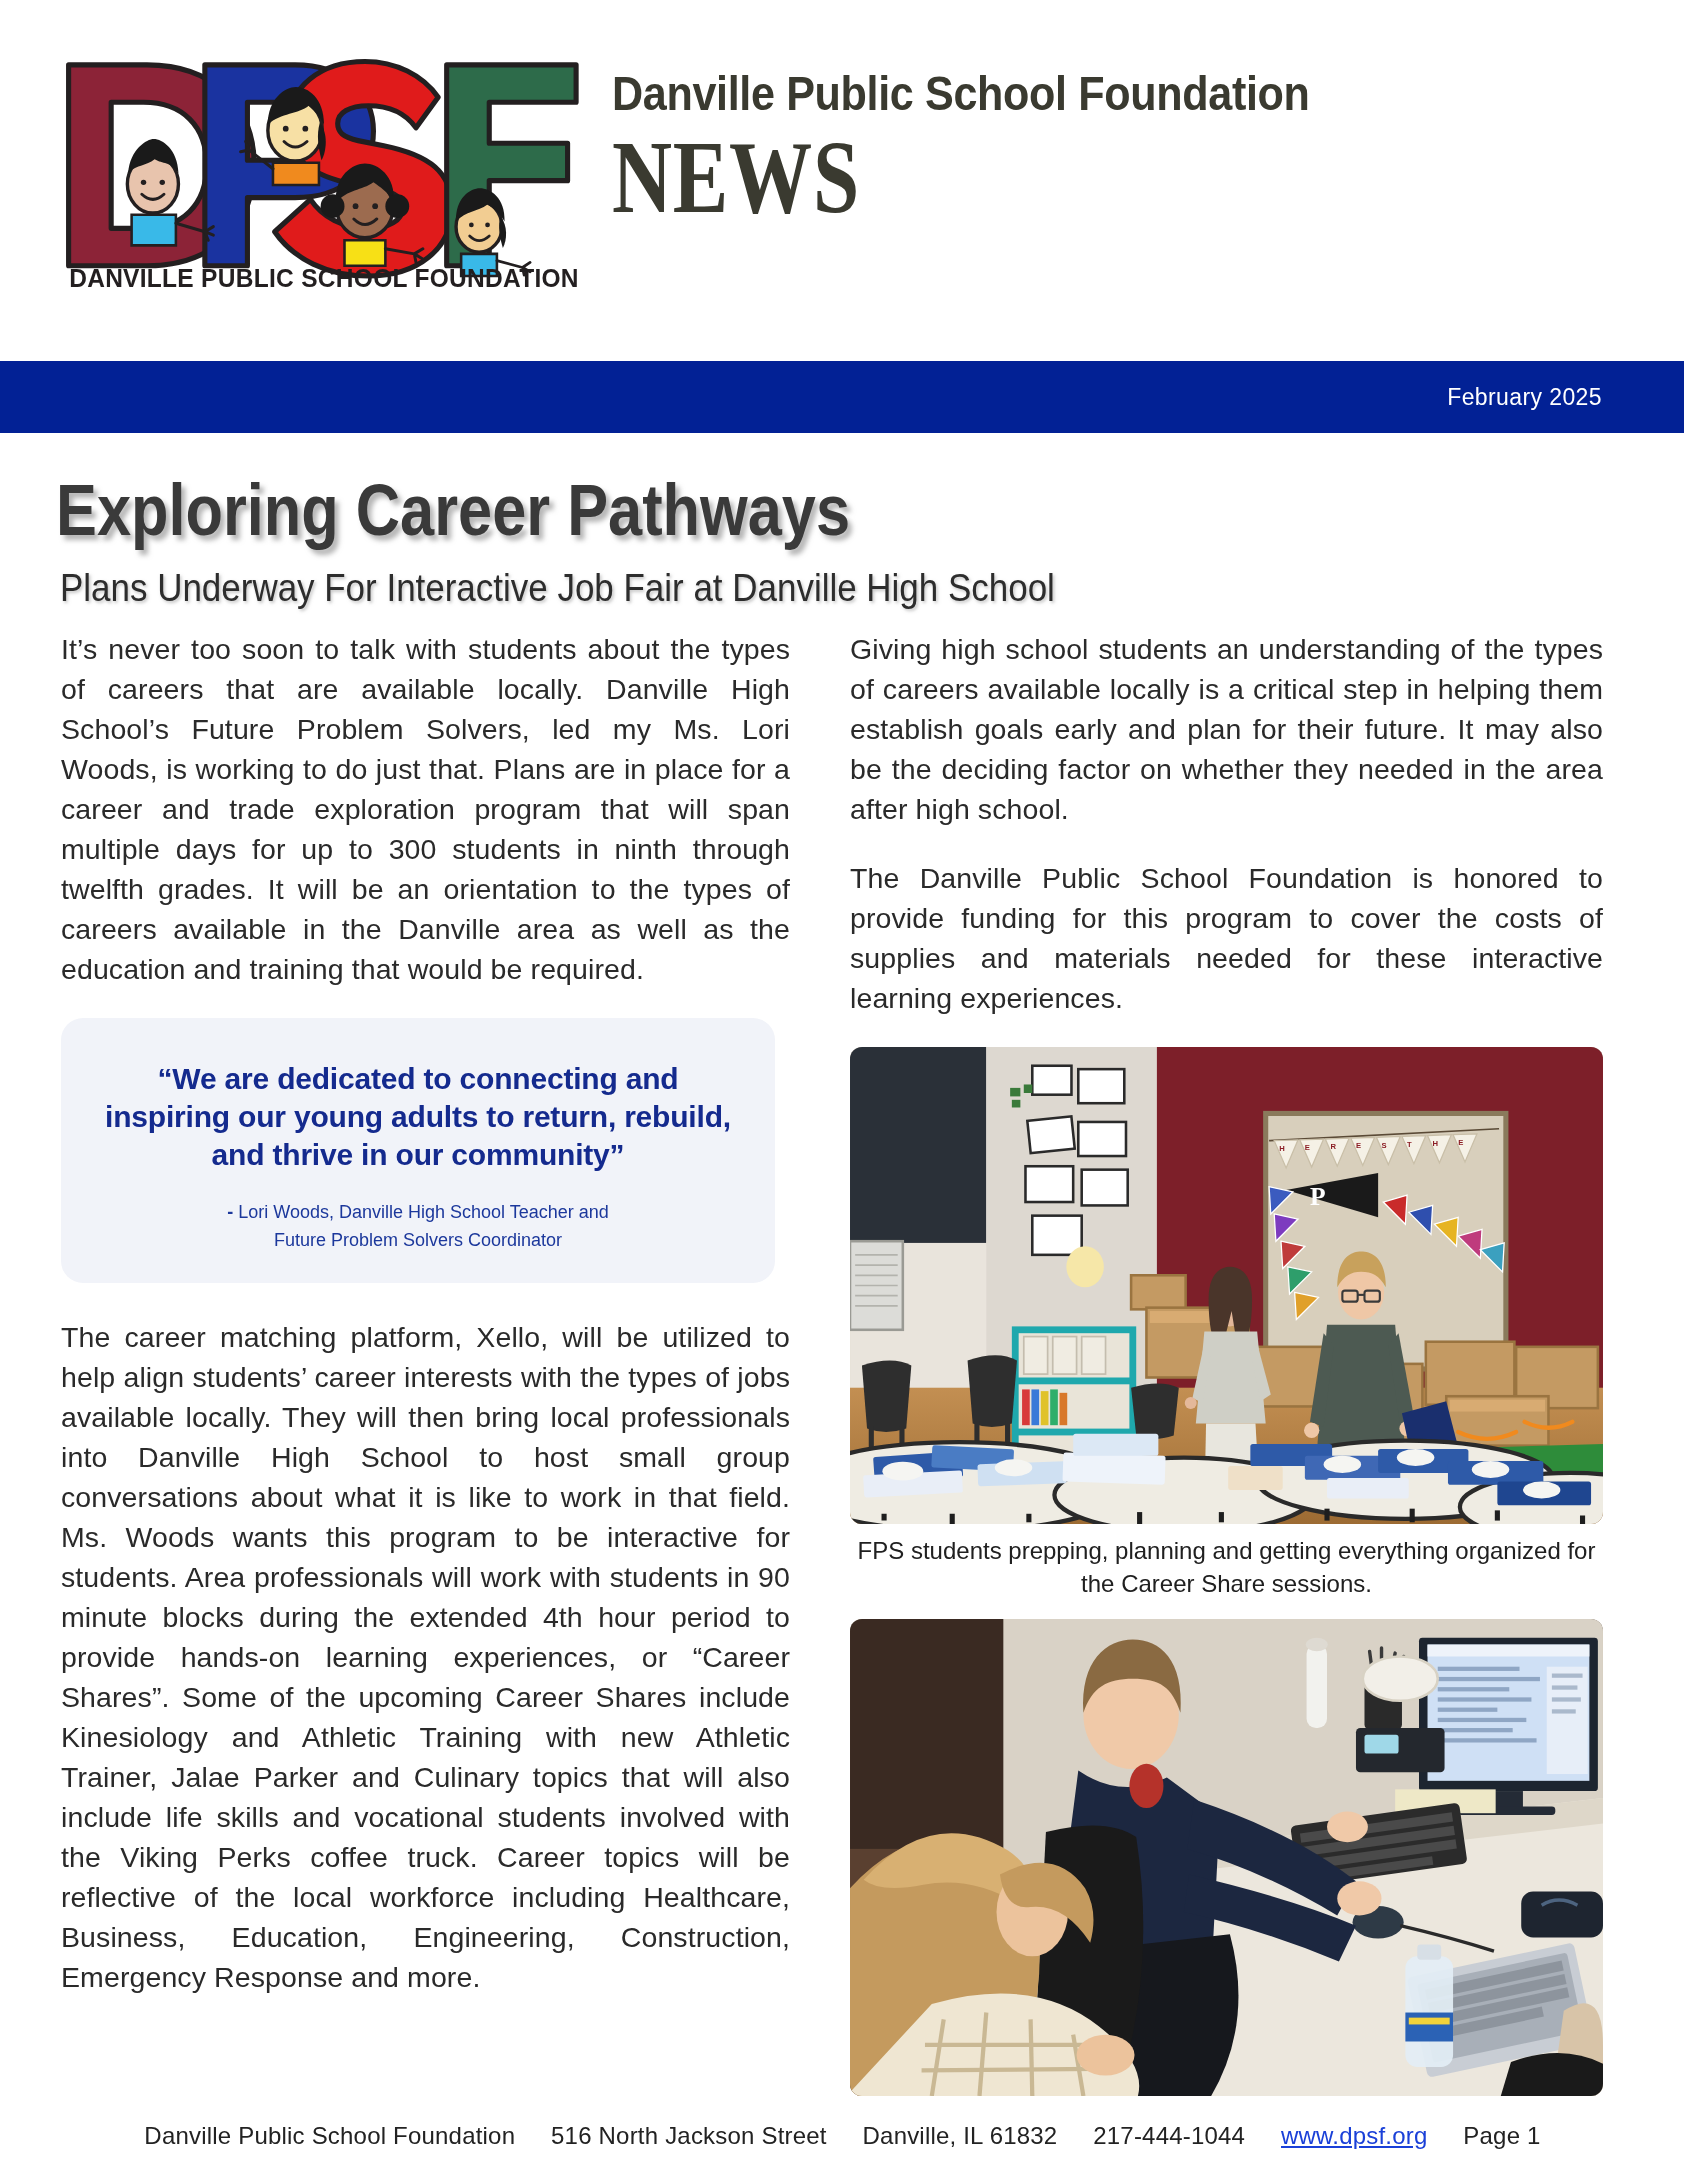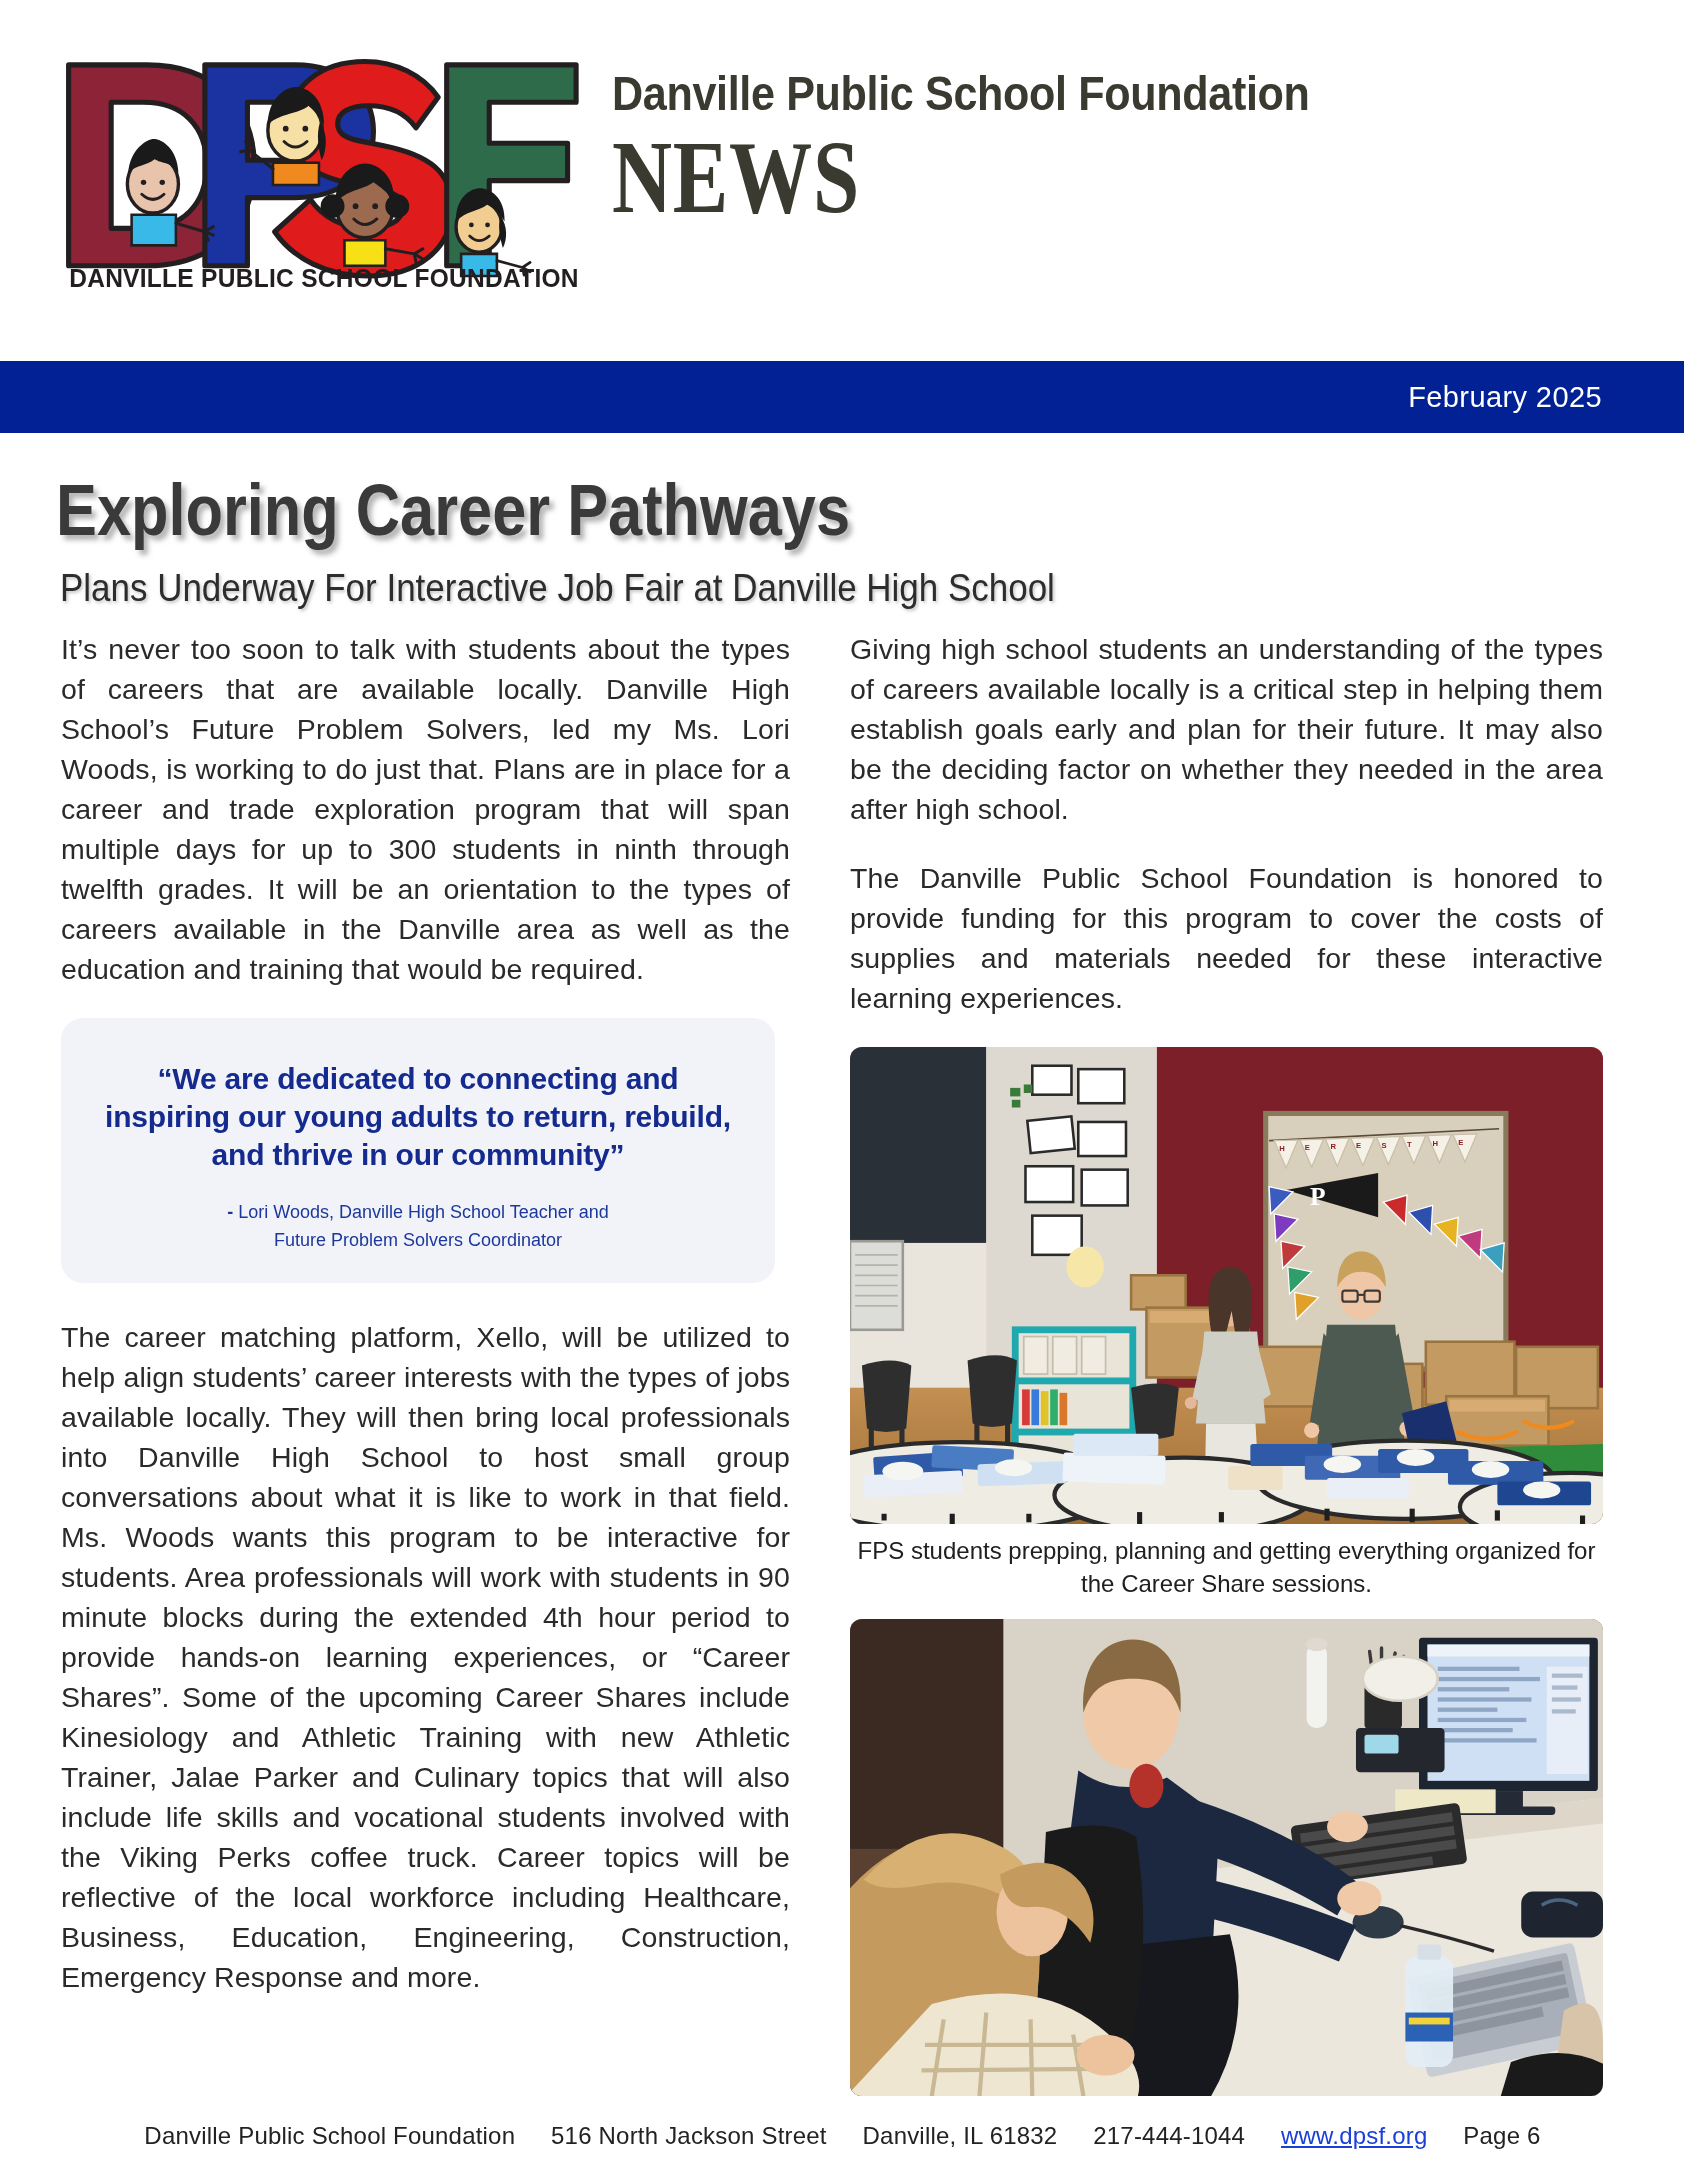--- a/index.html
+++ b/index.html
@@ -51,21 +51,21 @@
   }
 
   
   .date-bar{
     position:absolute;left:0;top:361px;width:1685px;height:72px;
     background:#022195;
   }
   .date-bar .date-text{
     position:absolute;right:83px;top:50%;transform:translateY(-50%);
     color:#ffffff;
-    font-size:29px;
+    font-size:23px;
     letter-spacing:0.4px;
     font-family:"Liberation Sans",sans-serif;
   }
 
   
   .article{
     position:absolute;left:0;top:433px;width:1685px;
   }
   .headline{
     position:absolute;left:56px;top:38px;
@@ -601,18 +601,18 @@
     </div>
   </div>
 
   <div class="footer">
     <div class="footer-inner">
       <span>Danville Public School Foundation</span>
       <span>516 North Jackson Street</span>
       <span>Danville, IL 61832</span>
       <span>217-444-1044</span>
       <span class="footer-link">www.dpsf.org</span>
-      <span>Page 6</span>
+      <span>Page 1</span>
     </div>
   </div>
 
 </div>
 
 
 </body></html>

